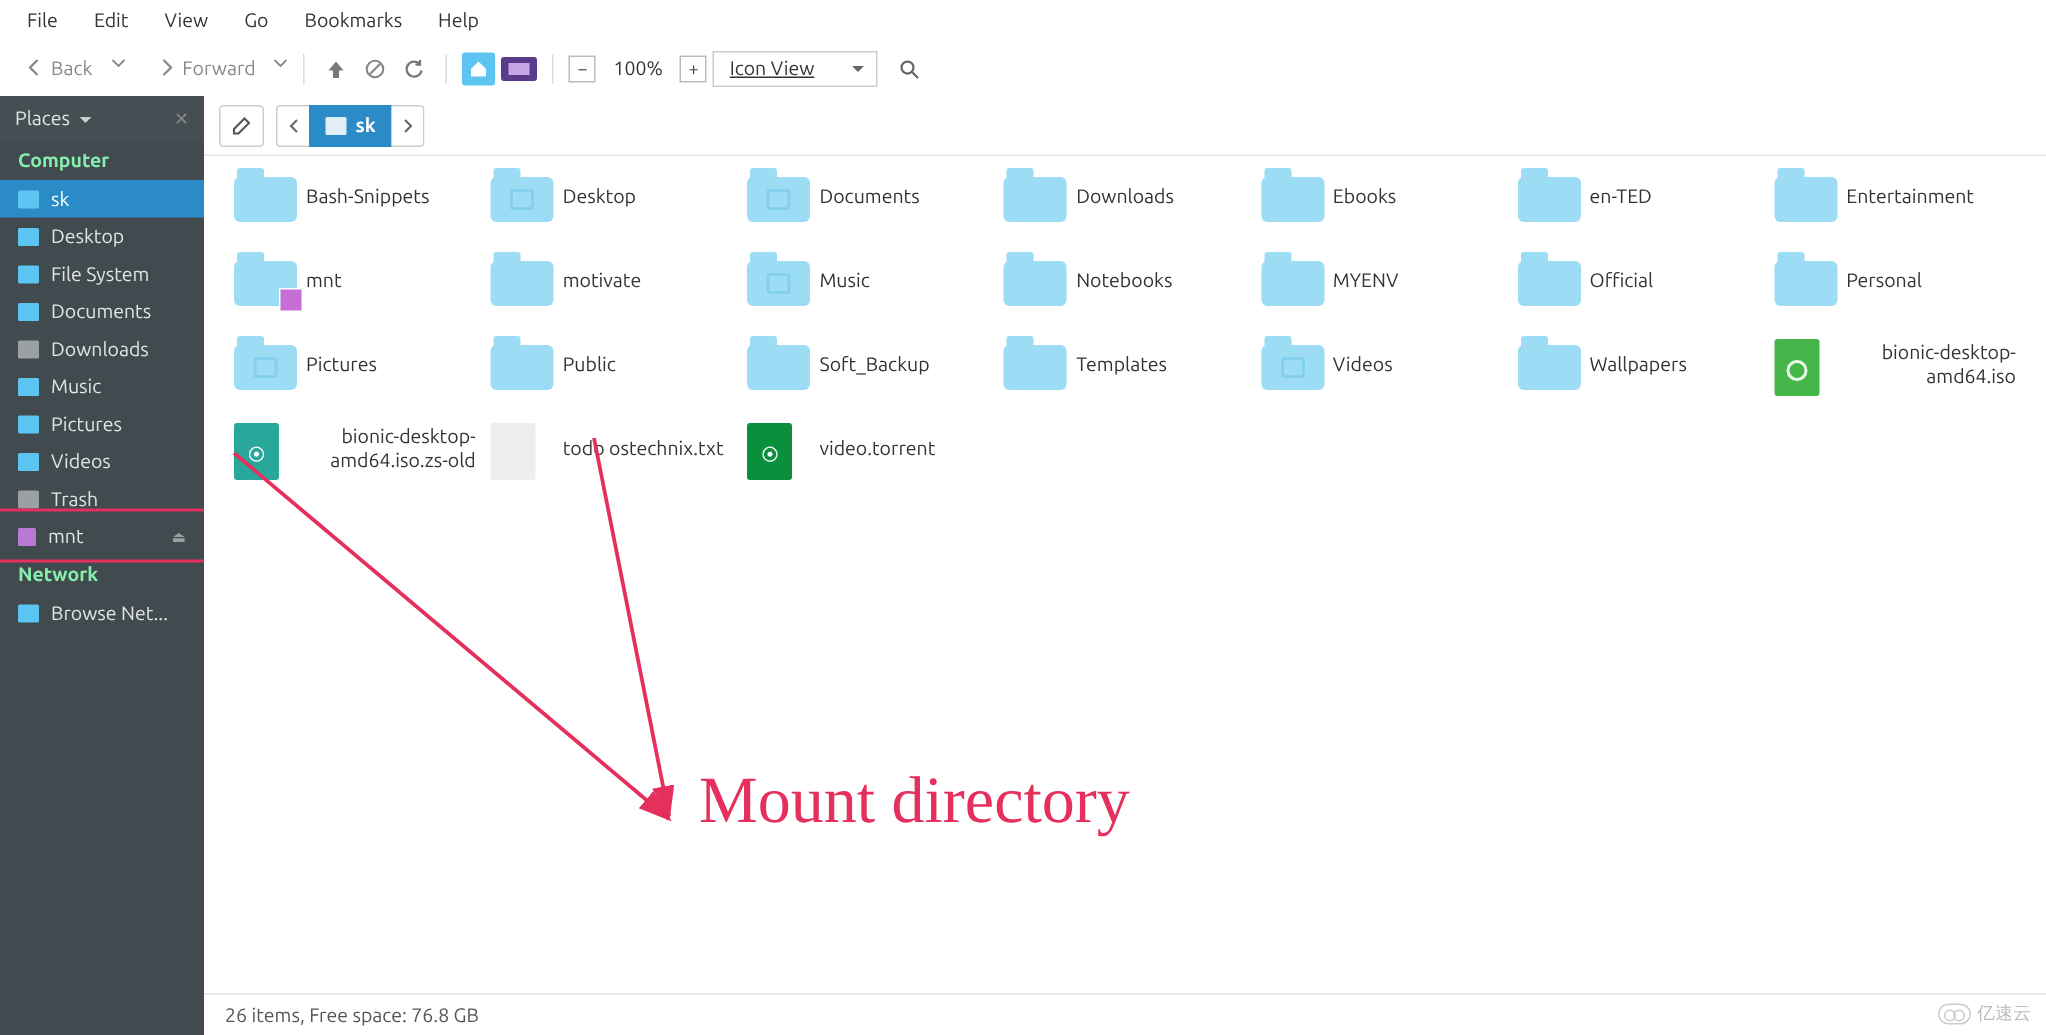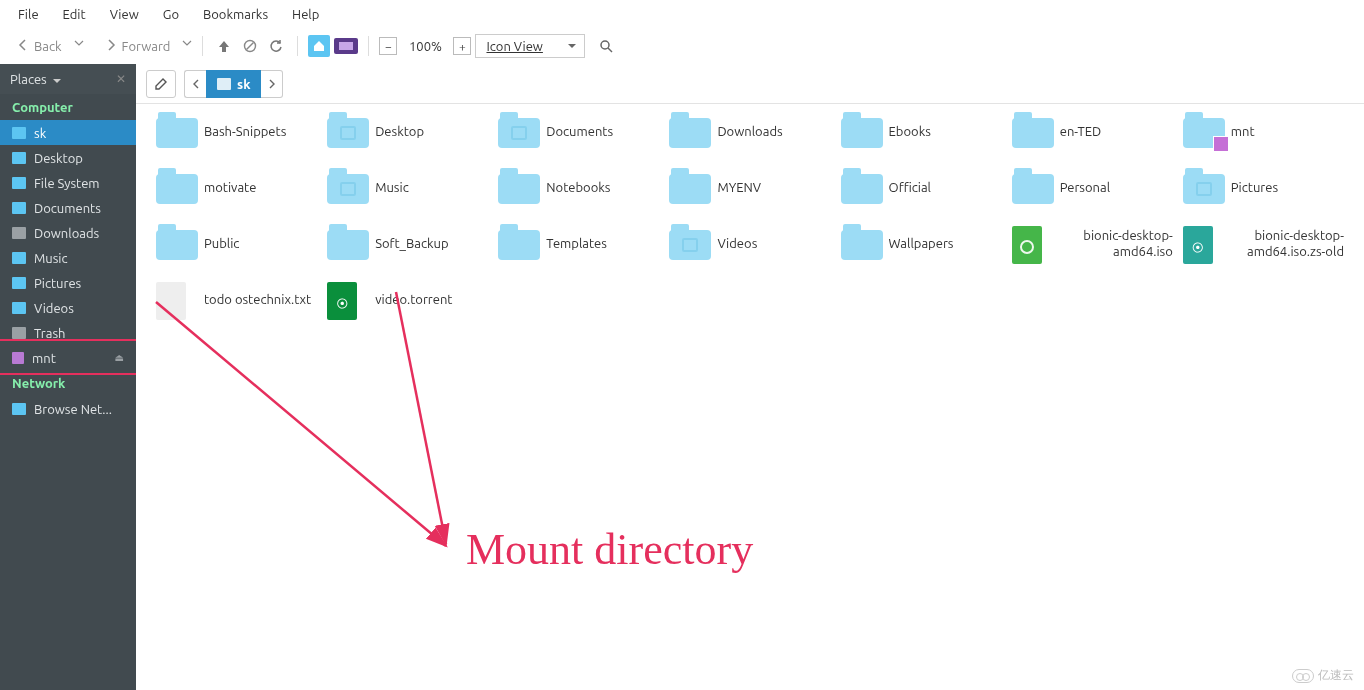--- a/index.html
+++ b/index.html
@@ -299,20 +299,26 @@
             <div class="label">Ebooks</div>
           </div>
           <div class="item">
             <div class="icon-box">
               <div class="folder-icon"></div>
             </div>
             <div class="label">en-TED</div>
           </div>
           <div class="item">
             <div class="icon-box">
+              <div class="folder-icon"></div>
+            </div>
+            <div class="label">Entertainment</div>
+          </div>
+          <div class="item">
+            <div class="icon-box">
               <div class="folder-icon emblem"></div>
             </div>
             <div class="label">mnt</div>
           </div>
           <div class="item">
             <div class="icon-box">
               <div class="folder-icon"></div>
             </div>
             <div class="label">motivate</div>
           </div>
@@ -422,22 +428,25 @@
 
       <svg class="arrow-svg annotation" width="600" height="400" style="left:20px; top:150px">
         <defs>
           <marker id="ah" markerWidth="10" markerHeight="10" refX="8" refY="3" orient="auto">
             <path d="M0,0 L0,6 L9,3 Z" fill="#e52f5d"></path>
           </marker>
         </defs>
         <line x1="0" y1="48" x2="290" y2="292" stroke="#e52f5d" stroke-width="2.5" marker-end="url(#ah)"></line>
         <line x1="240" y1="38" x2="290" y2="290" stroke="#e52f5d" stroke-width="2.5" marker-end="url(#ah)"></line>
       </svg>
-      <div class="annotation-text annotation" style="left:330px; top:420px">Mount directory</div>
-    </div>
-
+      <div class="annotation-text annotation" style="left:330px; top:404px">Mount directory</div>
+    </div>
+
+    <div class="statusbar">
+      <span>26 items, Free space: 76.8 GB</span>
+    </div>
   </div>
 </div>
 
 <div class="watermark">
   <span class="logo"></span>
   <span>亿速云</span>
 </div>
 
 </body></html>

